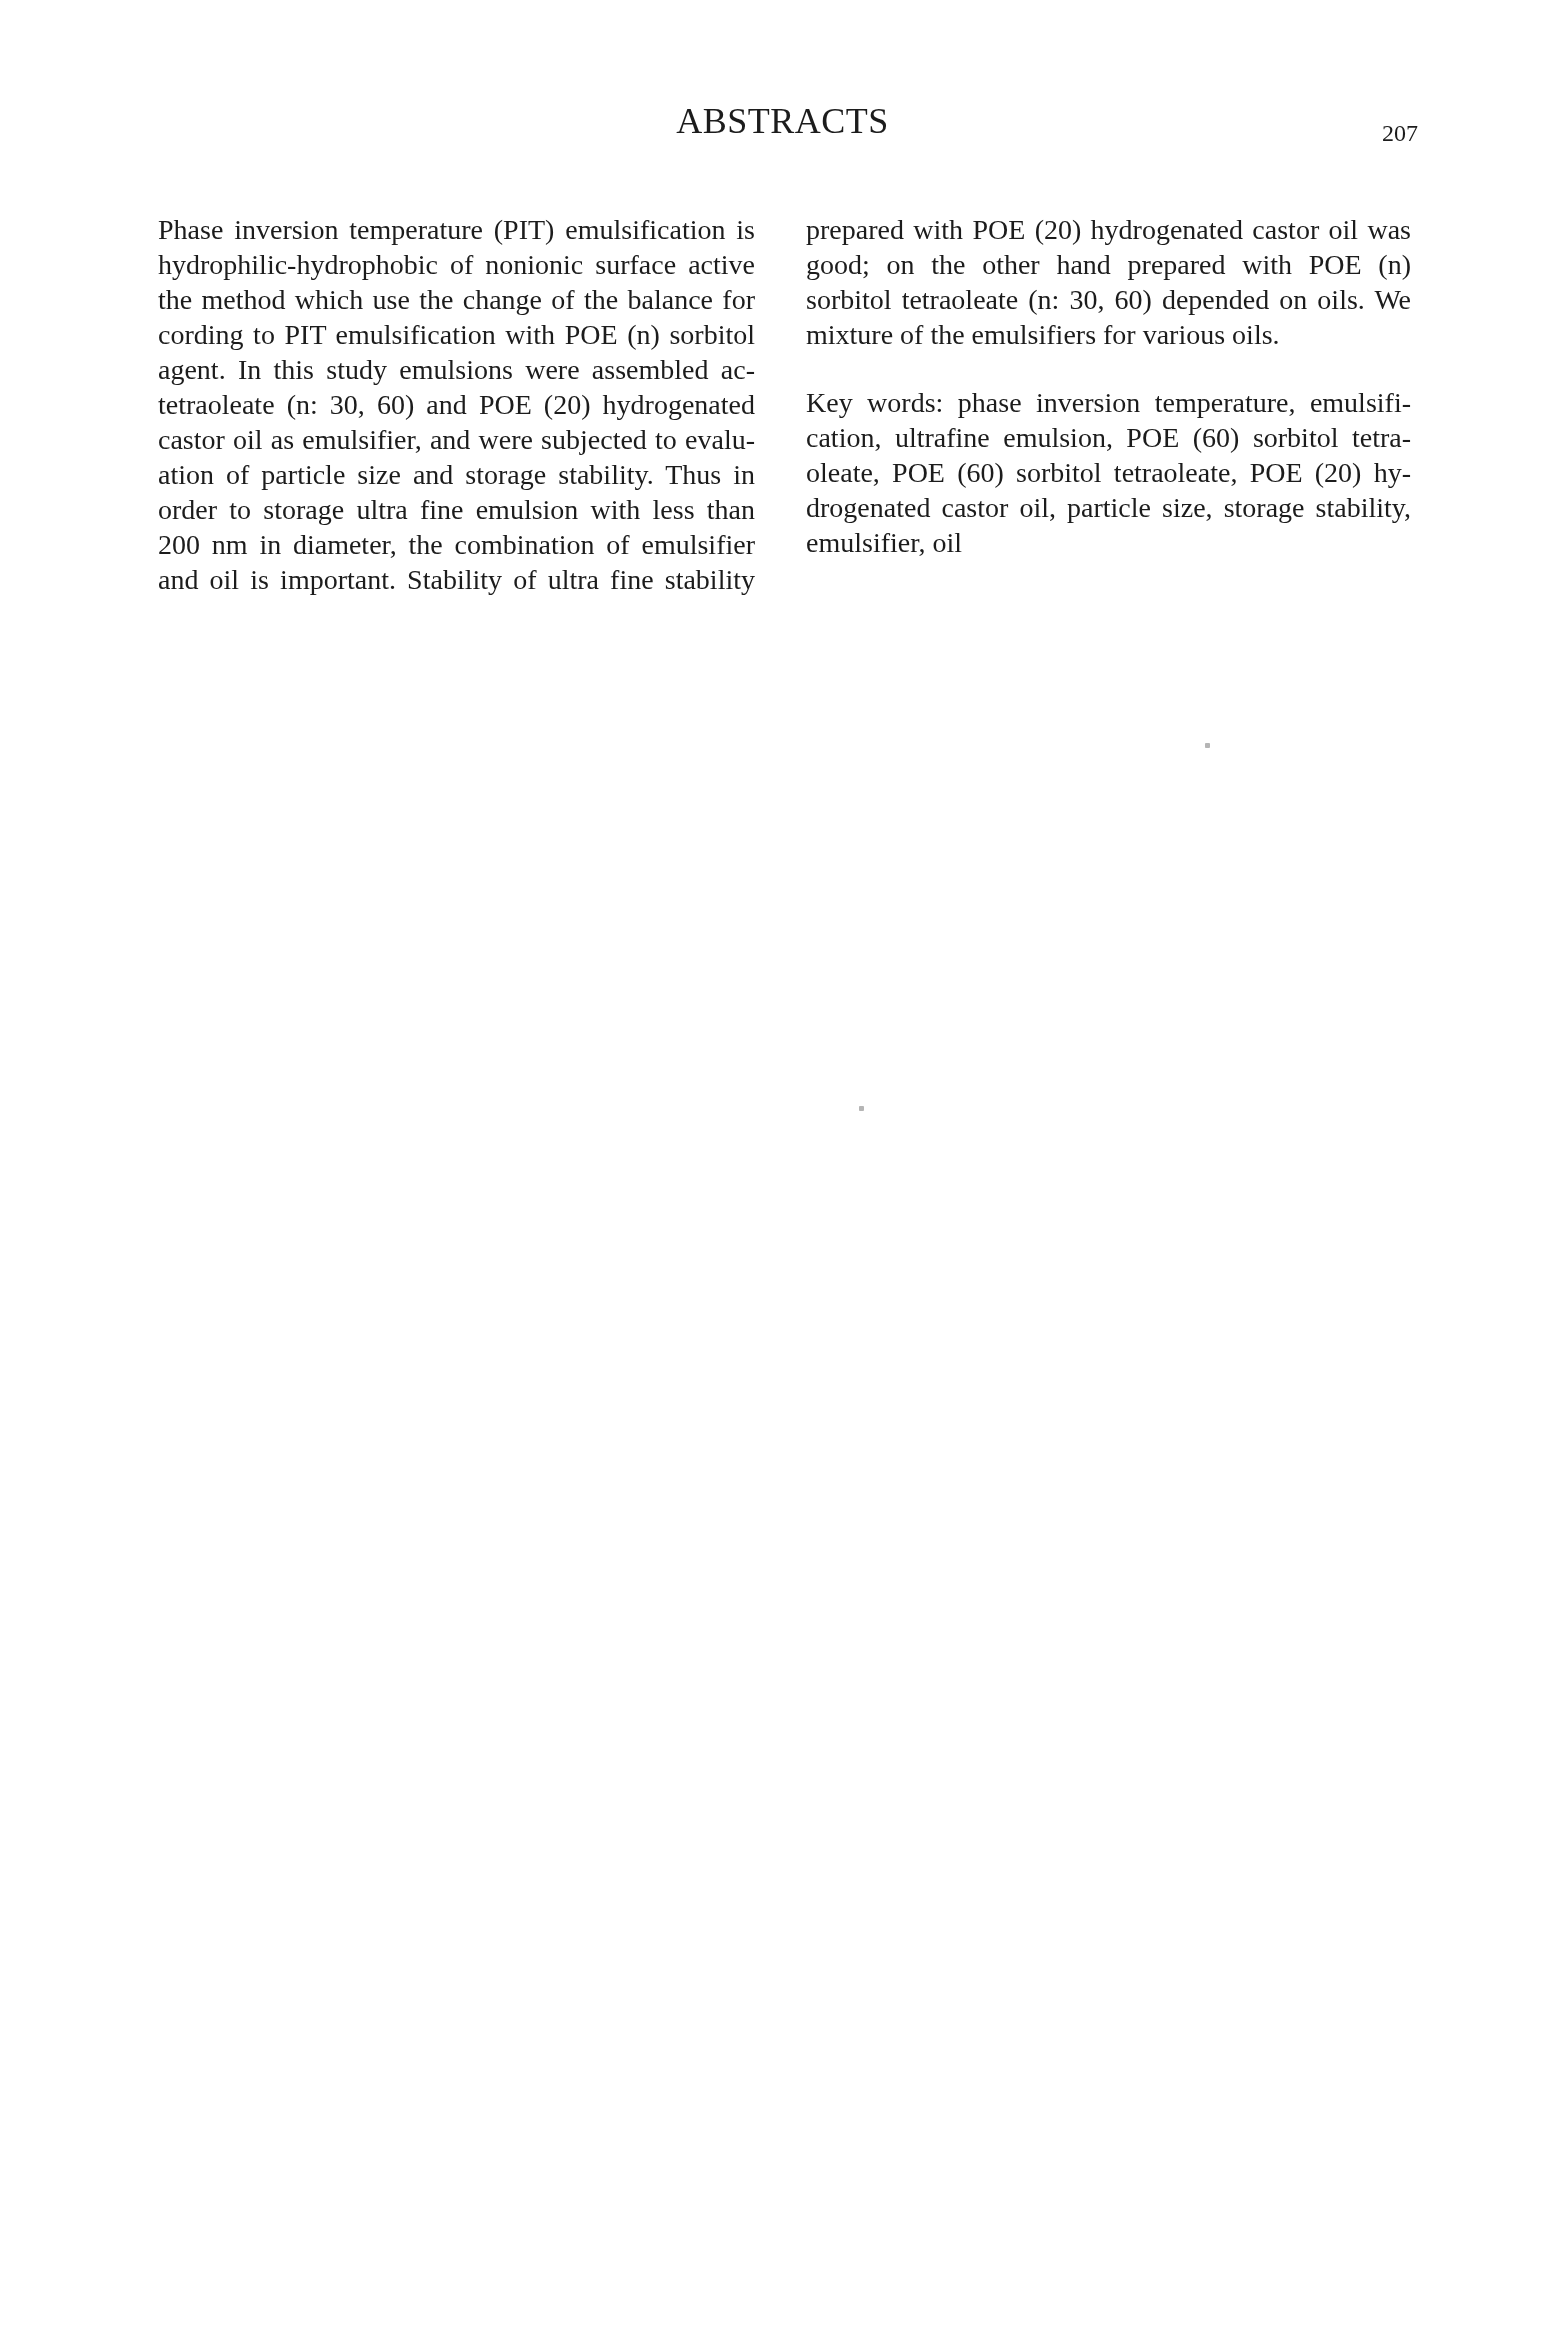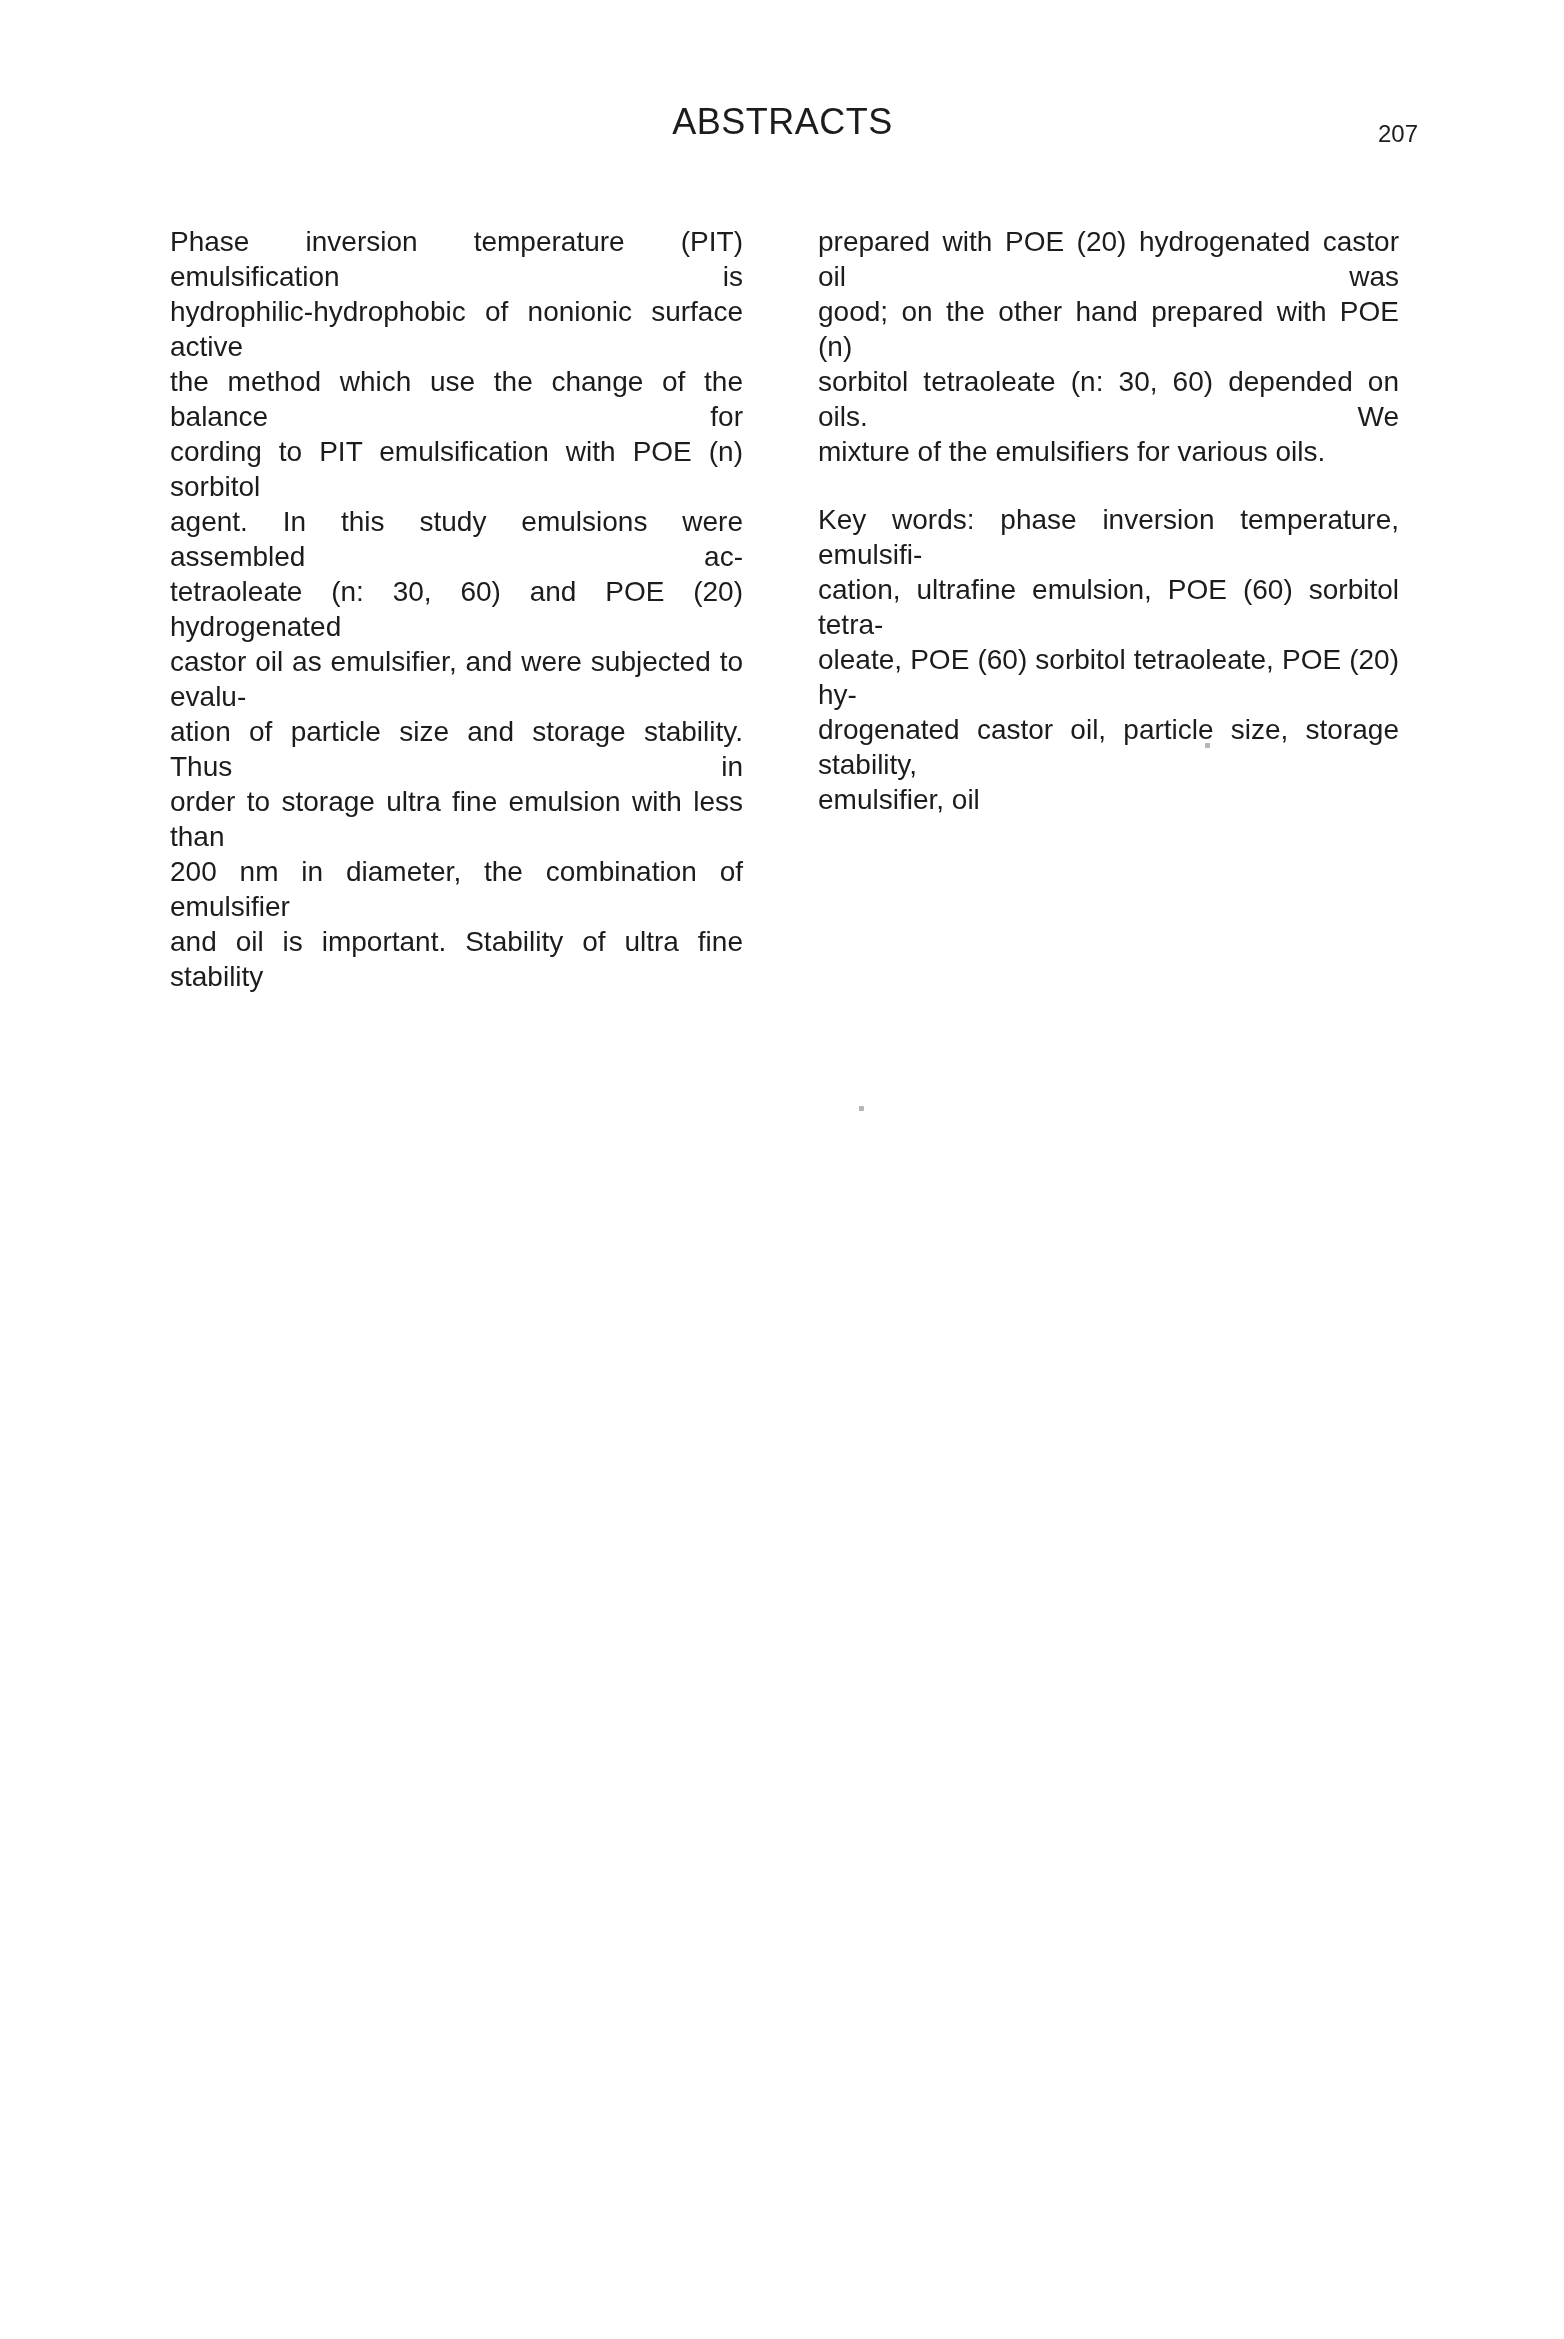--- a/index.html
+++ b/index.html
@@ -5,21 +5,21 @@
   html, body {
     margin: 0;
     padding: 0;
     background: #ffffff;
   }
   .page {
     position: relative;
     width: 1565px;
     height: 2339px;
     background: #ffffff;
-    font-family: Liberation Sans, sans-serif;
+    font-family: Liberation Serif, serif;
     color: #1c1c1c;
     overflow: hidden;
   }
   .header-title {
     position: absolute;
     left: 0;
     top: 103px;
     width: 1565px;
     text-align: center;
     font-size: 36px;
@@ -42,21 +42,21 @@
   }
   .col-left {
     left: 154px;
     width: 605px;
   }
   .col-right {
     left: 802px;
     width: 613px;
   }
   .para {
-    margin: 16px;
+    margin: 4px;
     padding: 0;
   }
   .para.keywords {
     margin-top: 33px;
   }
   .line {
     text-align: justify;
     text-align-last: justify;
   }
   .line.para-end {

